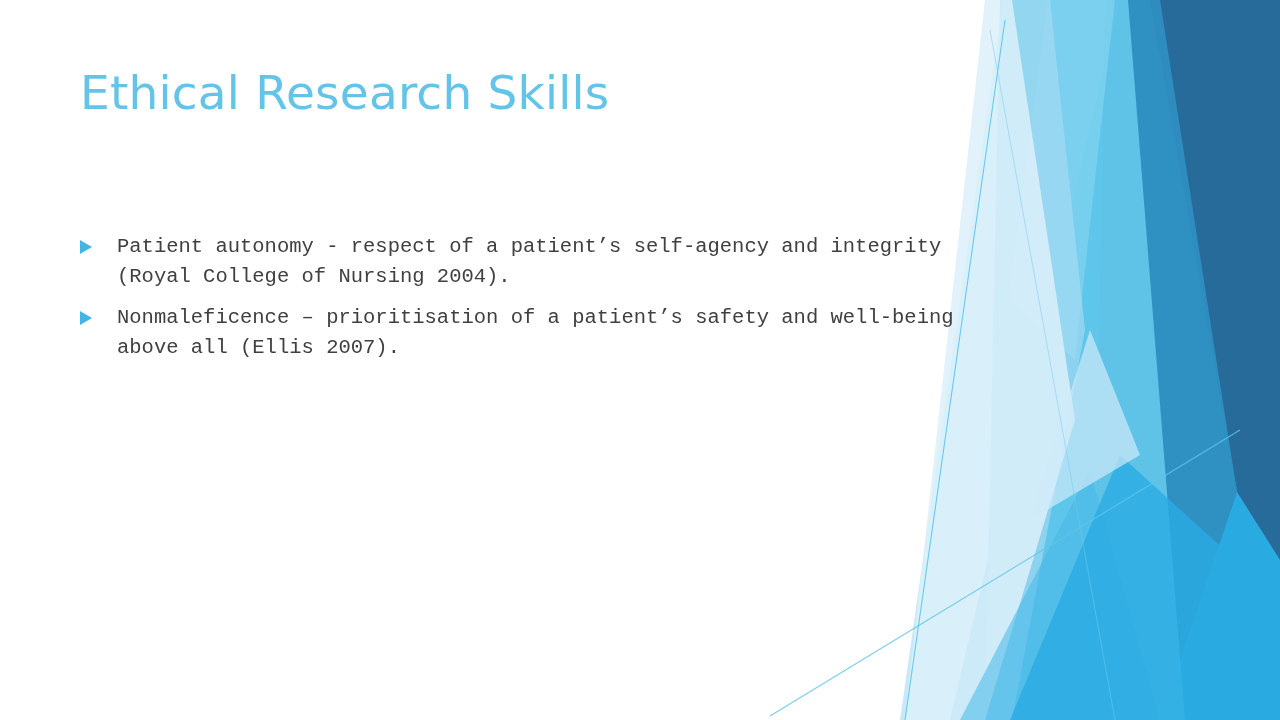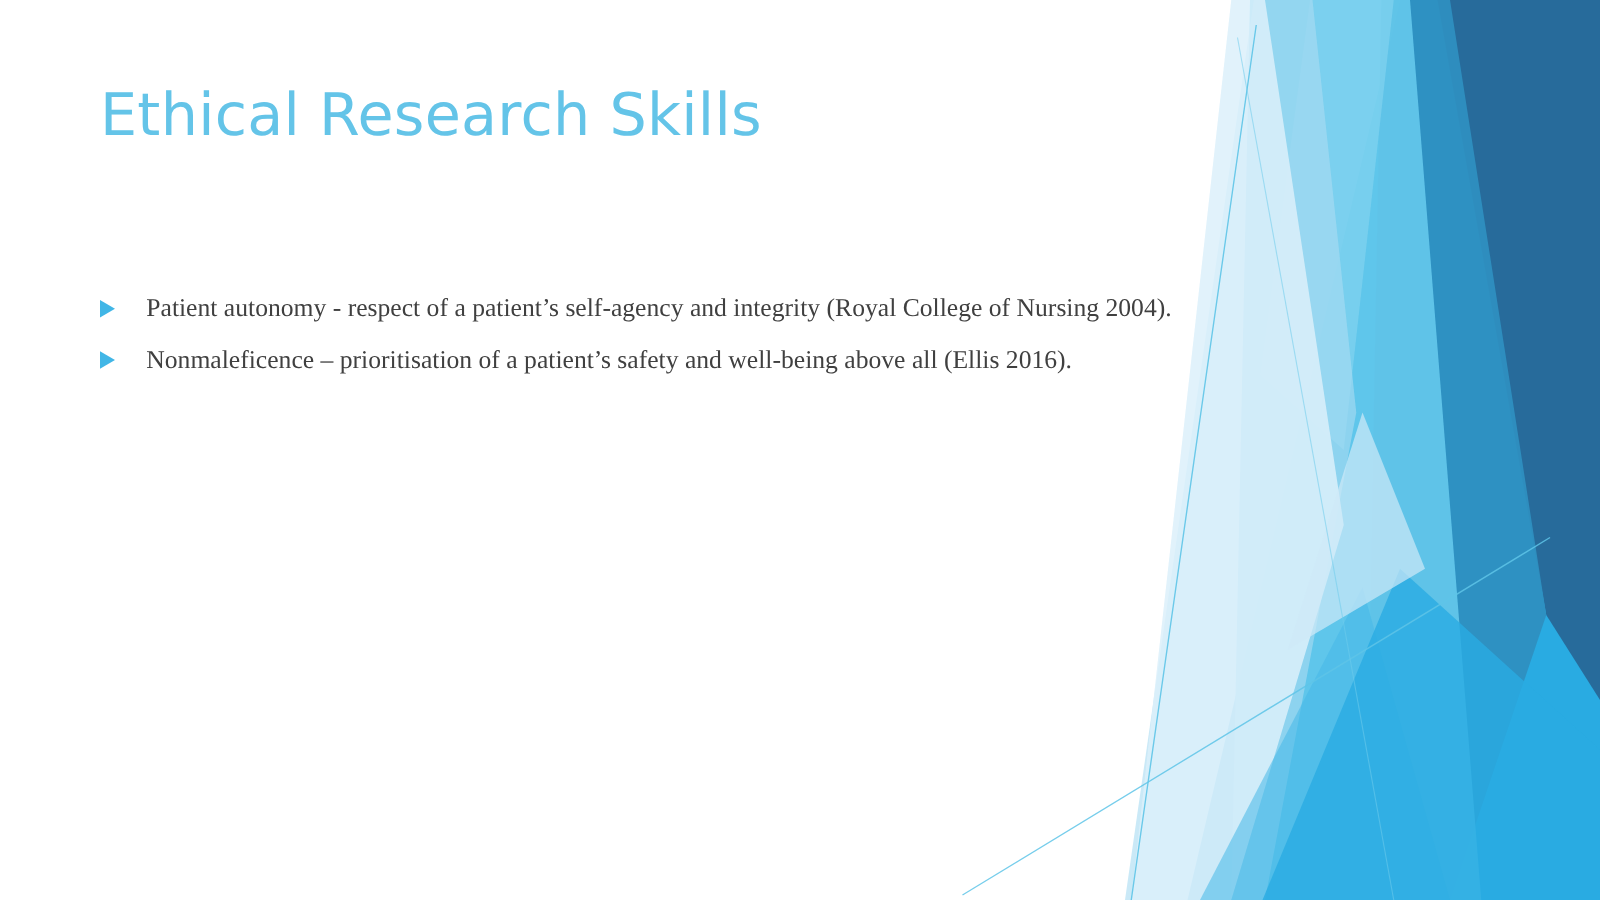--- a/index.html
+++ b/index.html
@@ -69,21 +69,21 @@
   .bullet-list {
     list-style: none;
     margin: 0;
     padding: 0;
   }
 
   .bullet-item {
     position: relative;
     padding-left: 37px;
     margin-bottom: 11px;
-    font-family: Liberation Serif, serif;
+    font-family: Liberation Mono, monospace;
     font-weight: 400;
     font-size: 20.5px;
     line-height: 1.47;
     color: #404040;
   }
   .bullet-item:last-child { margin-bottom: 0; }
 
   .bullet-marker {
     position: absolute;
     left: 0px;
@@ -140,20 +140,20 @@
 
     <ul class="bullet-list">
 
       <li class="bullet-item">
         <span class="bullet-marker"></span>
         <span class="bullet-text">Patient autonomy - respect of a patient’s self-agency and integrity (Royal College of Nursing 2004).</span>
       </li>
 
       <li class="bullet-item">
         <span class="bullet-marker"></span>
-        <span class="bullet-text">Nonmaleficence – prioritisation of a patient’s safety and well-being above all (Ellis 2016).</span>
+        <span class="bullet-text">Nonmaleficence – prioritisation of a patient’s safety and well-being above all (Ellis 2007).</span>
       </li>
 
 
     </ul>
   </div>
 
 </div>
 
 </body></html>

